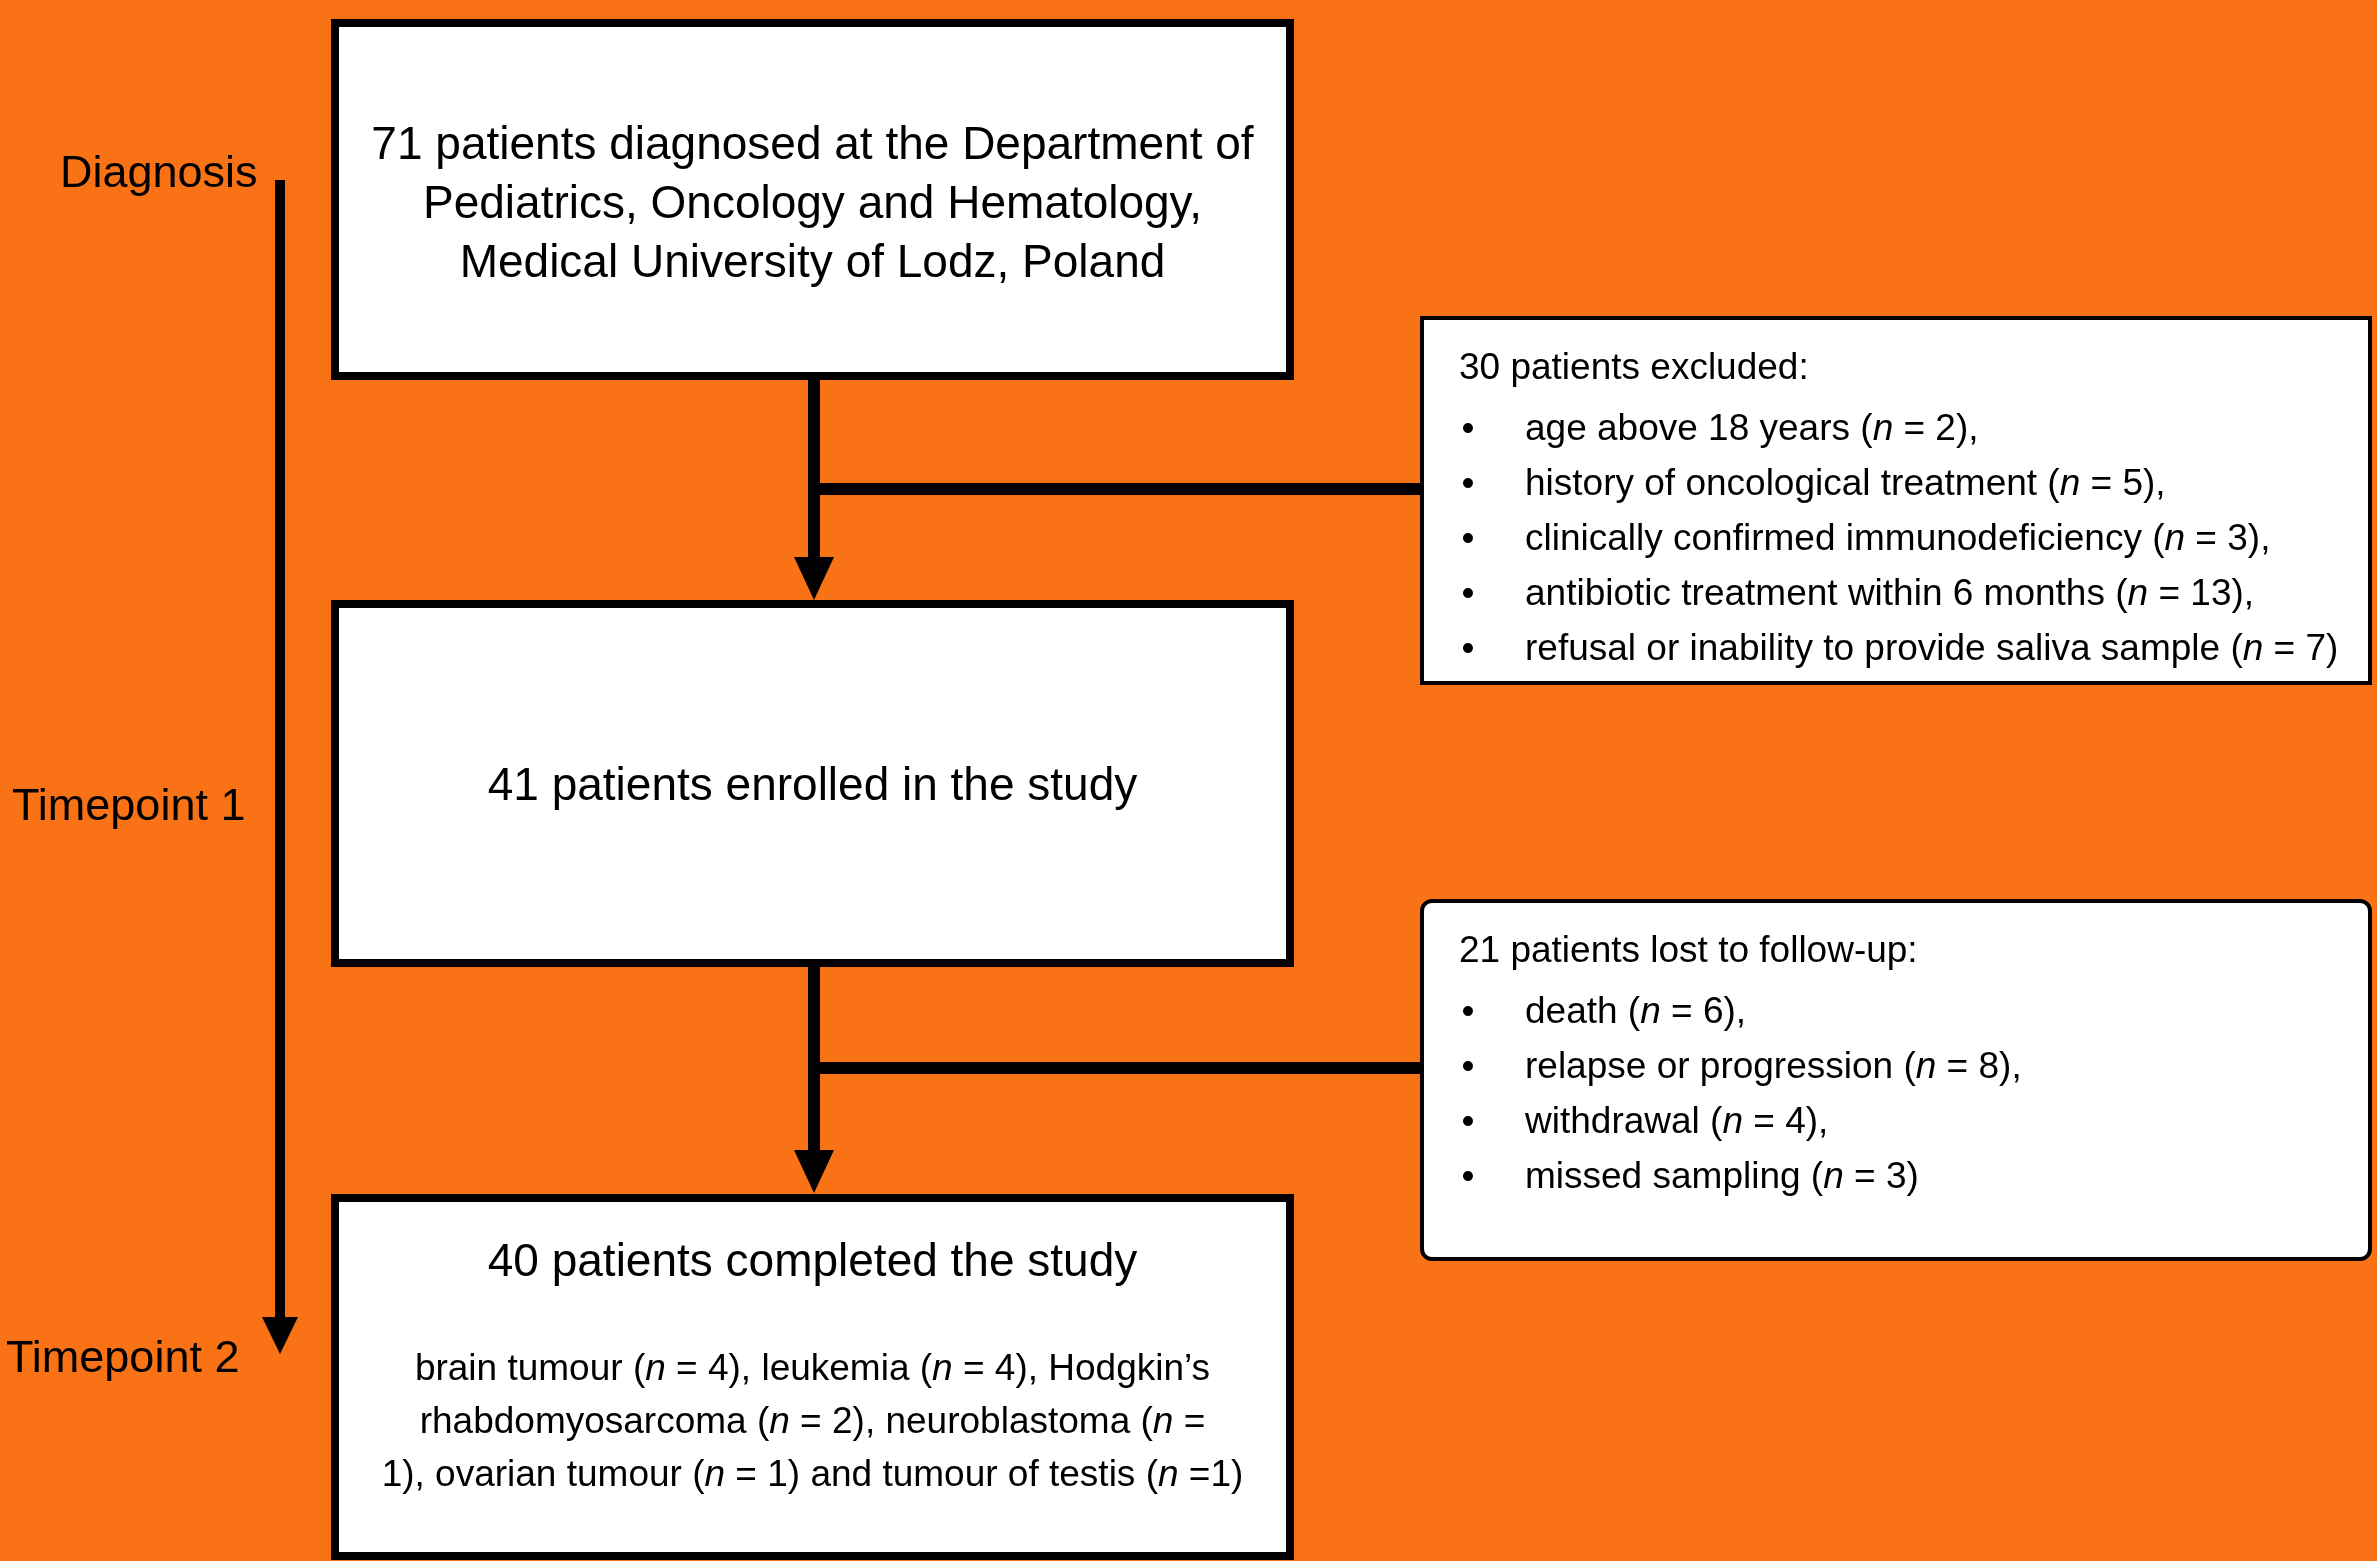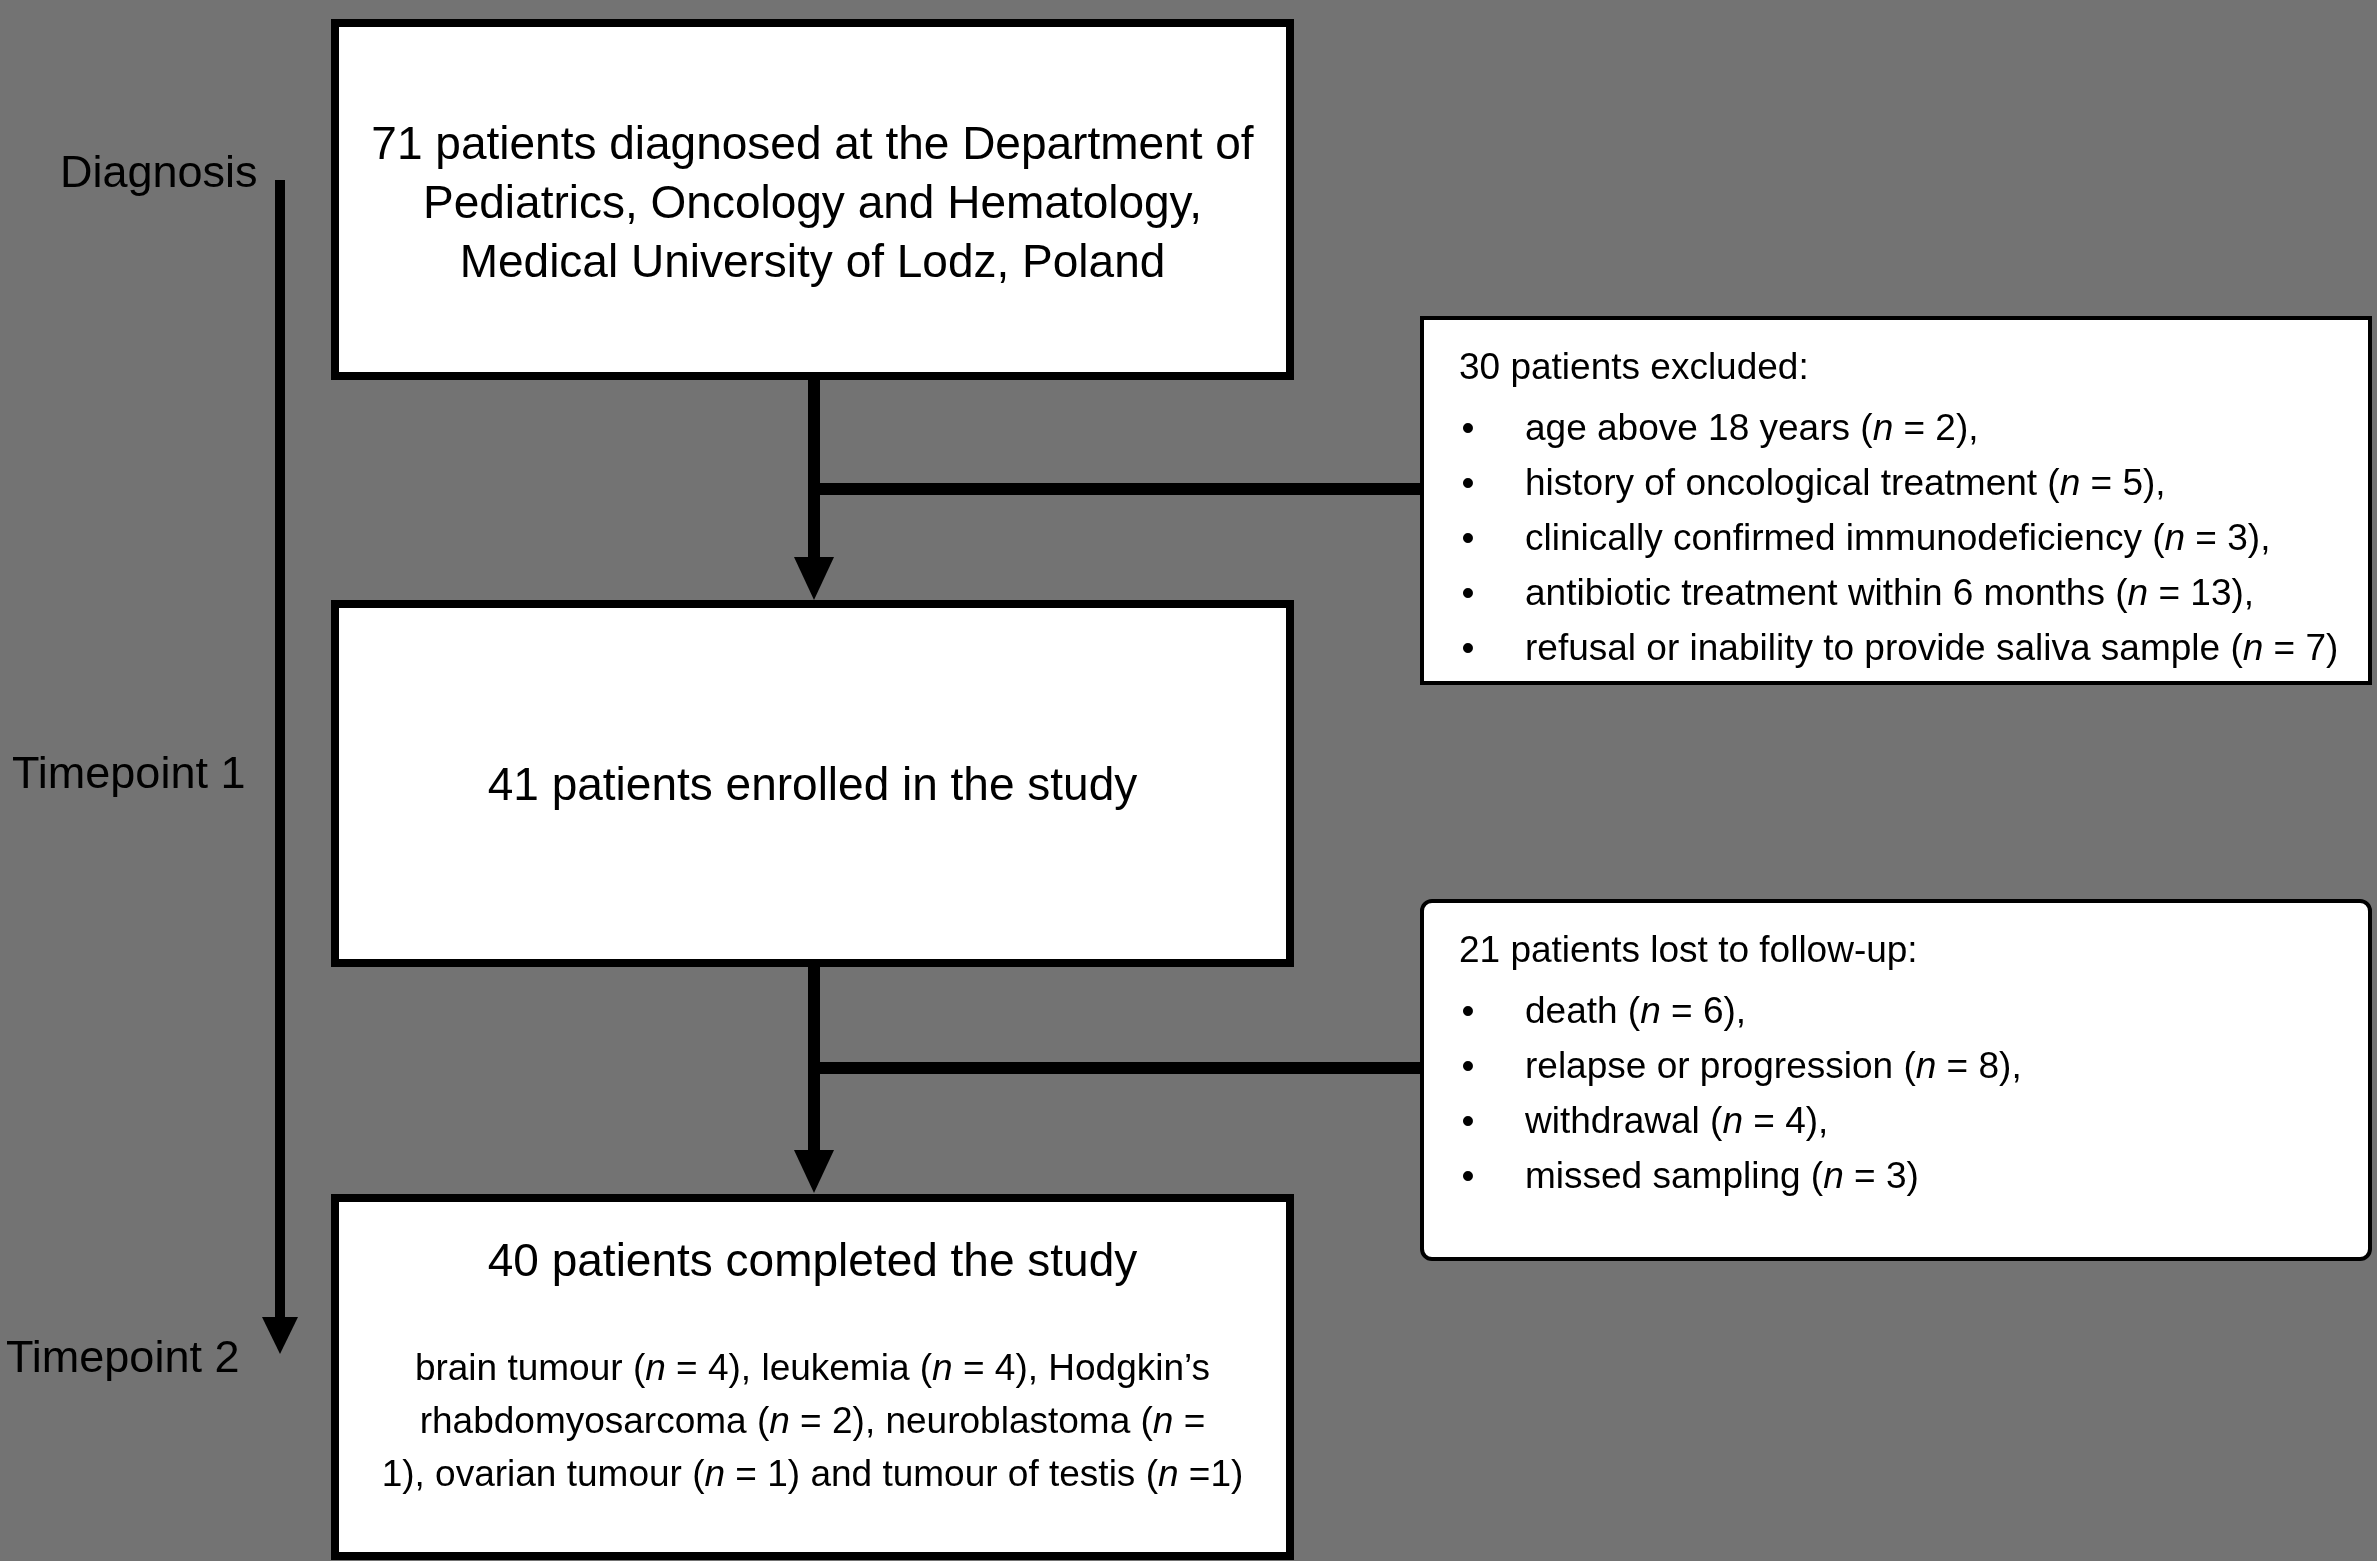--- a/index.html
+++ b/index.html
@@ -3,21 +3,21 @@
 <meta charset="utf-8">
 <style>
   * { margin: 0; padding: 0; box-sizing: border-box; }
   html, body { background: #ffffff; }
   body { font-family: "Liberation Sans", "DejaVu Sans", sans-serif; color: #000; }
 
   .canvas {
     position: relative;
     width: 2377px;
     height: 1561px;
-    background: #737373;
+    background: #f97316;
     overflow: hidden;
   }
 
   
   .box { position: absolute; background: #ffffff; }
   .box.thick { border: 8.4px solid #000; }
   .box.thin  { border: 4.8px solid #000; }
 
   .box-diagnosed {
     left: 331px; top: 18.6px; width: 963px; height: 361px;
@@ -74,21 +74,21 @@
   
   .timeline-line { left: 275px; top: 180px; width: 9.6px; height: 1140px; }
   .timeline-head {
     position: absolute; left: 262px; top: 1317px; width: 0; height: 0;
     border-left: 18px solid transparent;
     border-right: 18px solid transparent;
     border-top: 37px solid #000;
   }
   .phase-label { position: absolute; font-size: 45px; white-space: nowrap; }
   .lbl-diagnosis { left: 60px; top: 146px; }
-  .lbl-t1        { left: 12px;  top: 747px; }
+  .lbl-t1        { left: 12px;  top: 779px; }
   .lbl-t2        { left: 6px;  top: 1331px; }
 
   i { font-style: italic; }
 </style>
 </head>
 <body>
 
 <div class="canvas">
 
   <div class="phase-label lbl-diagnosis">Diagnosis</div>

